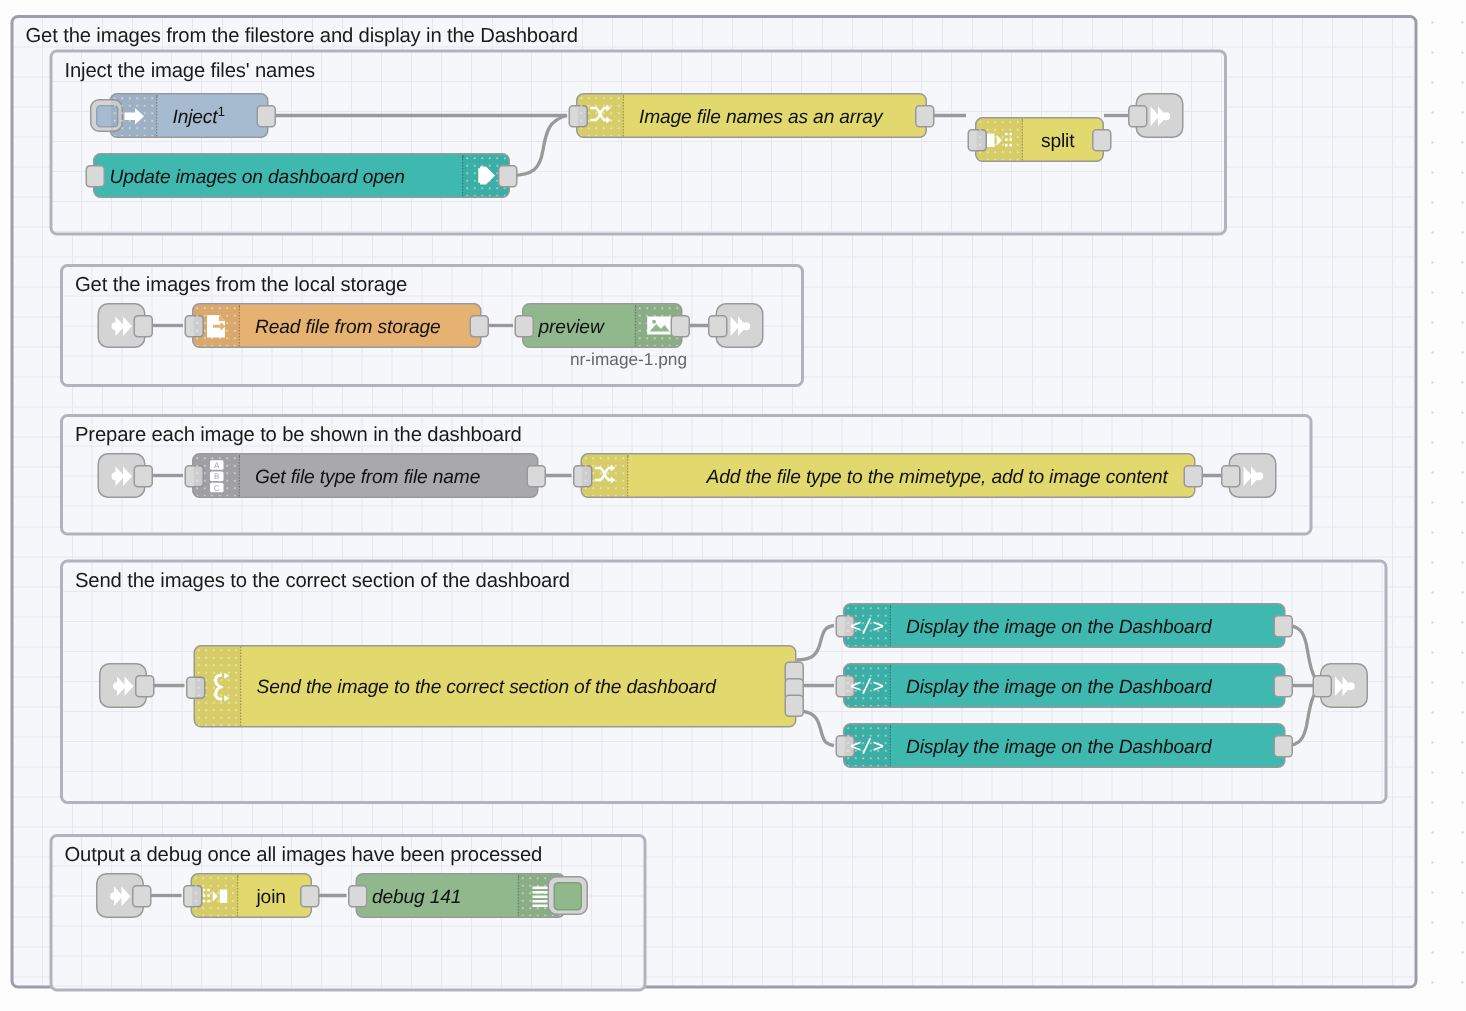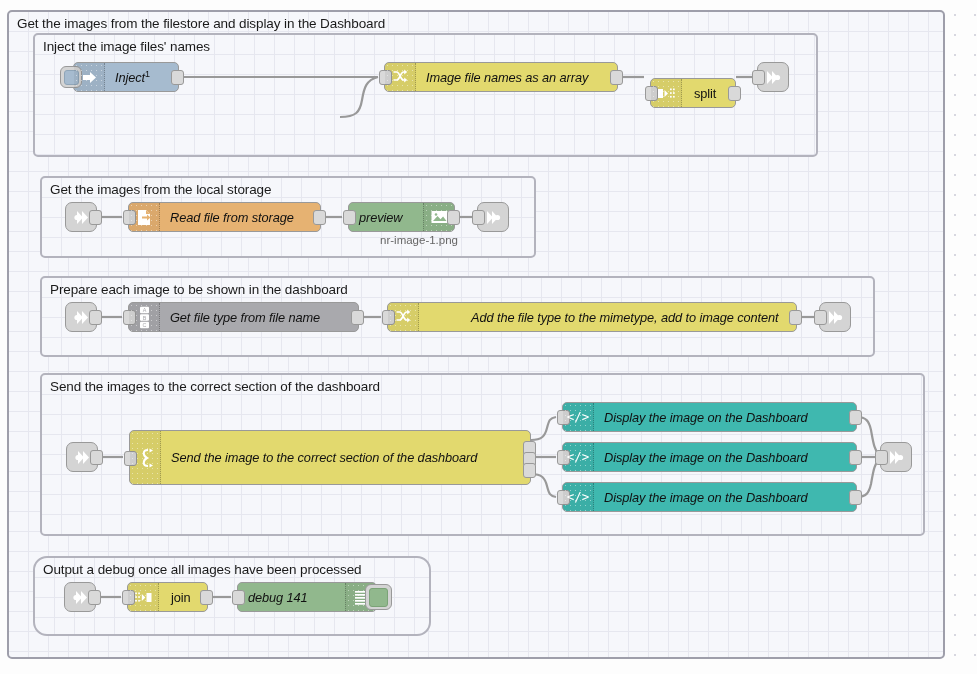--- a/index.html
+++ b/index.html
@@ -185,21 +185,21 @@
   </div>
 
   <div class="group inner" style="left:40px; top:276px; width:835px; height:81px;">
     <div class="group-label">Prepare each image to be shown in the dashboard</div>
   </div>
 
   <div class="group inner" style="left:40px; top:373px; width:885px; height:163px;">
     <div class="group-label">Send the images to the correct section of the dashboard</div>
   </div>
 
-  <div class="group inner" style="left:33px; top:556px; width:398px; height:80px;border-radius:14px;">
+  <div class="group inner" style="left:33px; top:556px; width:398px; height:105px;">
     <div class="group-label">Output a debug once all images have been processed</div>
   </div>
 
   <svg class="wires">
 
     <path class="wire" d="M 179,77 C 240,77 310,77 358,77 C 368,77 372,77 378,77"></path>
 
     <path class="wire" d="M 340,117 C 356,117 360,112 362,100 C 364,88 366,80 378,77"></path>
 
     <path class="wire" d="M 618,77 L 644,77"></path>
@@ -241,20 +241,32 @@
       <svg width="17" height="17" viewBox="0 0 17 17">
         <path d="M2 6 h7 V3 l6 5.5 -6 5.5 V11 H2 Z" fill="#ffffff"></path>
       </svg>
     </div>
     <div class="label">
       <span>Inject</span><span class="sup">1</span>
     </div>
     <div class="port out"></div>
   </div>
 
+  <div class="node n-teal" style="left:62px; top:102px; width:278px;">
+    <div class="port in"></div>
+    <div class="label">Update images on dashboard open</div>
+    <div class="icon-box right">
+      <svg width="17" height="18" viewBox="0 0 17 18">
+        <path d="M3 4 l9 5 -9 5 Z" fill="#ffffff"></path>
+        <path d="M3 4 l9 5 -9 5 Z" fill="#ffffff"></path>
+        <path d="M4 3 h4 l6 6 -6 6 H4 Z" fill="#ffffff"></path>
+      </svg>
+    </div>
+    <div class="port out"></div>
+  </div>
 
   <div class="node n-yellow" style="left:384px; top:62px; width:234px;">
     <div class="port in"></div>
     <div class="icon-box left">
       <svg width="18" height="18" viewBox="0 0 18 18">
         <path d="M2.5 4 h3.2 c1.6 0 2.4 2 3.4 4 s1.8 4 3.4 4 h2.4" stroke="#ffffff" stroke-width="1.7" fill="none"></path>
         <path d="M2.5 12 h3.2 c1.6 0 2.4 -2 3.4 -4 s1.8 -4 3.4 -4 h2.4" stroke="#ffffff" stroke-width="1.7" fill="none"></path>
         <path d="M13.2 1.6 l3 2.4 -3 2.4 Z" fill="#ffffff"></path>
         <path d="M13.2 9.6 l3 2.4 -3 2.4 Z" fill="#ffffff"></path>
       </svg>

